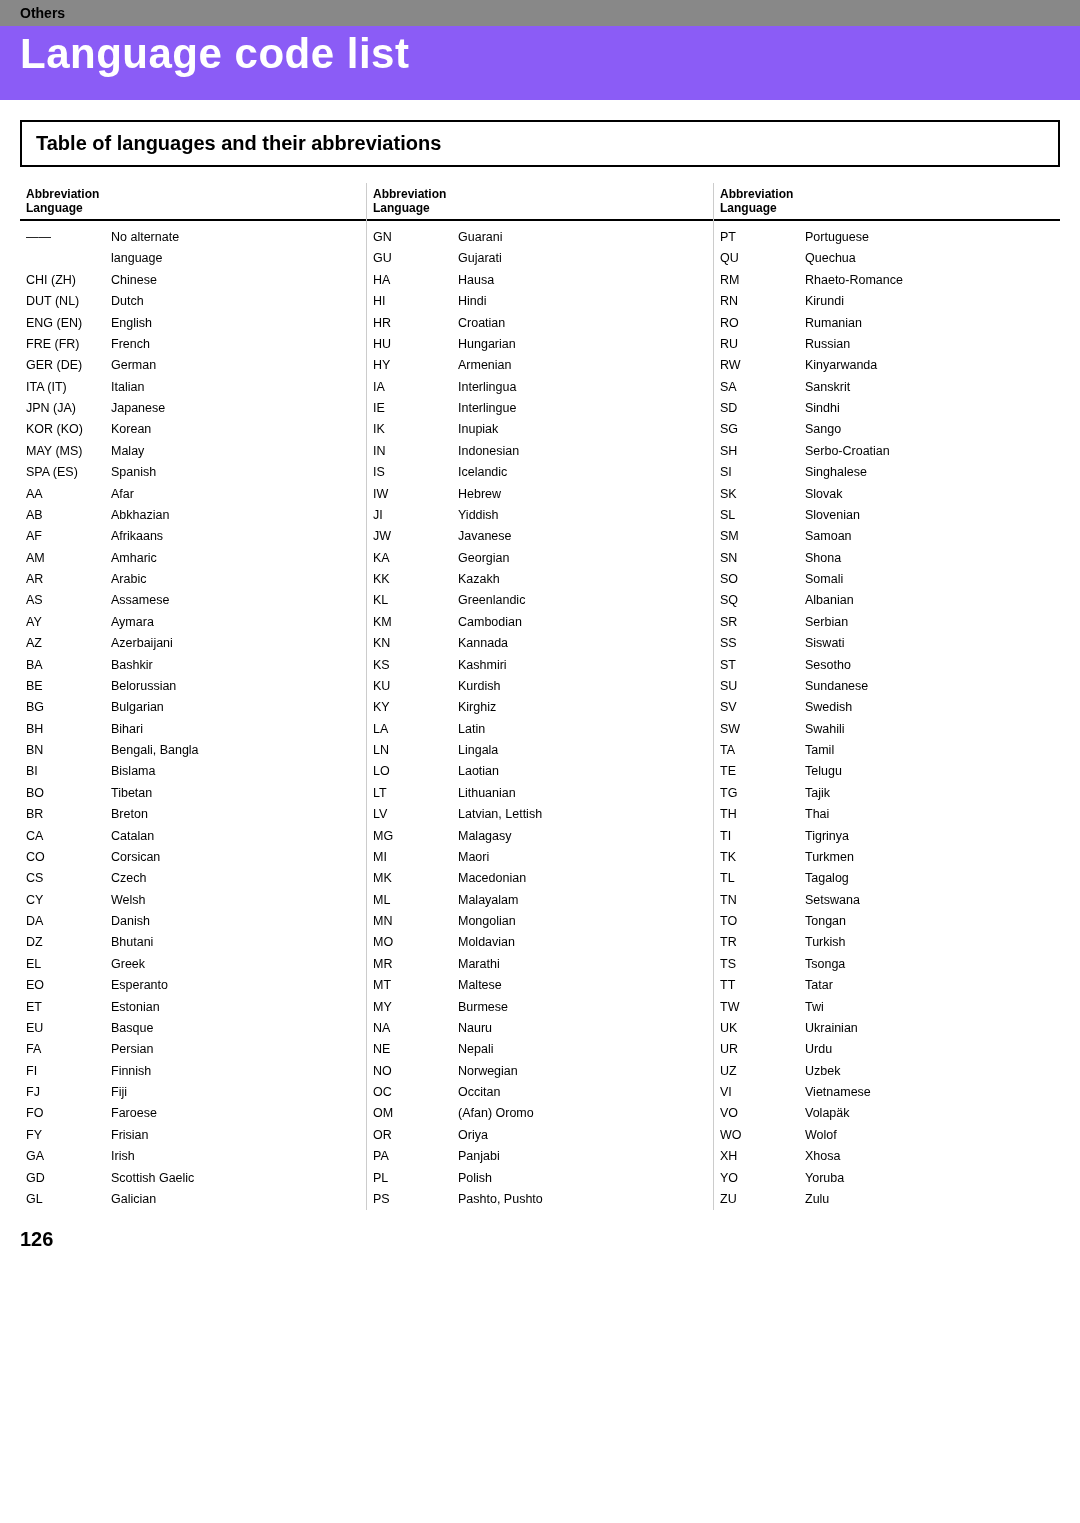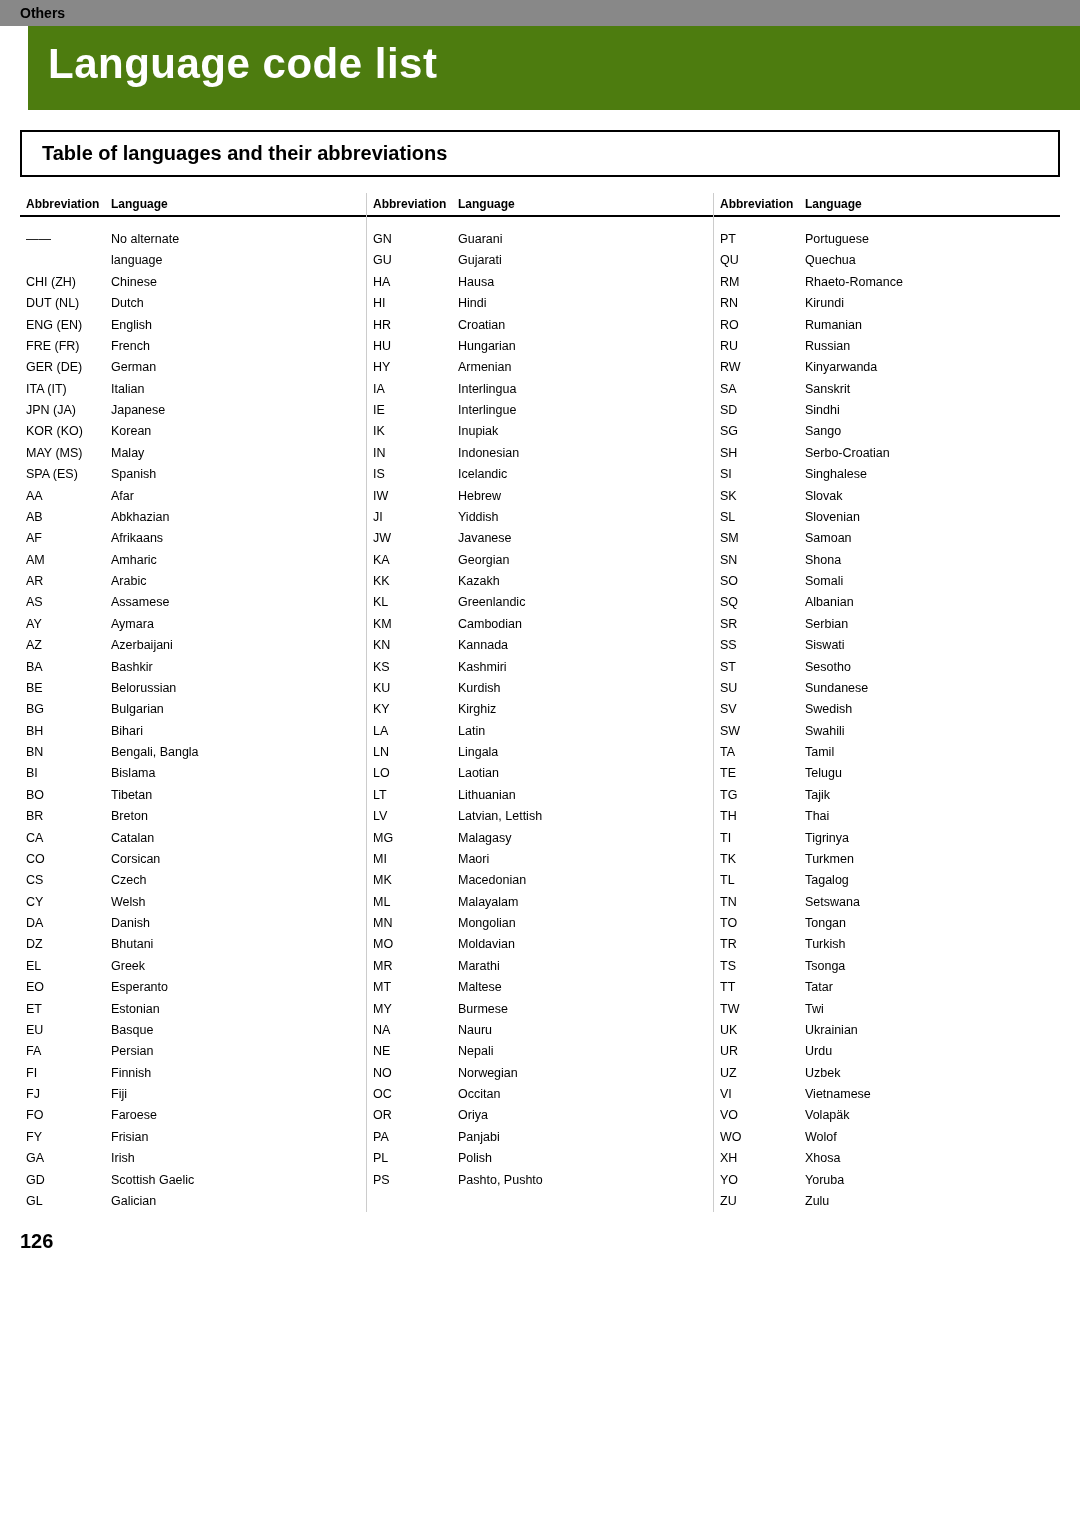--- a/index.html
+++ b/index.html
@@ -13,36 +13,35 @@
     .top-bar {
       background: #888;
       padding: 4px 20px;
     }
     .top-bar-label {
       font-size: 14px;
       font-weight: bold;
       color: #000;
     }
     .title-section {
-      background: #4d7c0f;
-      padding: 14px 20px 22px 20px;
-      margin-left: 28px;
+      background: #8b5cf6;
+      padding: 4px 20px 22px 20px;
     }
     .page-title {
       font-size: 42px;
       font-weight: bold;
       color: #fff;
       letter-spacing: 0.5px;
     }
     .main-content {
       padding: 20px 20px 30px 20px;
     }
     .section-heading {
       border: 2px solid #000;
-      padding: 10px 20px;
+      padding: 10px 14px;
       font-size: 20px;
       font-weight: bold;
       margin-bottom: 16px;
       display: inline-block;
       width: 100%;
     }
     .table-container {
       display: flex;
       gap: 0;
       width: 100%;
@@ -51,21 +50,22 @@
       flex: 1;
       border-right: 1px solid #ccc;
     }
     .col-group:last-child {
       border-right: none;
     }
     .col-header {
       display: flex;
       border-bottom: 2px solid #000;
       padding: 4px 4px 4px 6px;
-      margin-bottom: 12px;
+      margin-bottom: 6px;
+      flex-direction: column;
     }
     .col-header .hdr-abbr {
       font-weight: bold;
       font-size: 12px;
       width: 85px;
       min-width: 85px;
     }
     .col-header .hdr-lang {
       font-weight: bold;
       font-size: 12px;
@@ -463,20 +463,24 @@
           </div>
           <div class="table-row">
             <span class="abbr-cell">NO</span>
             <span class="lang-cell">Norwegian</span>
           </div>
           <div class="table-row">
             <span class="abbr-cell">OC</span>
             <span class="lang-cell">Occitan</span>
           </div>
           <div class="table-row">
+            <span class="abbr-cell">OM</span>
+            <span class="lang-cell">(Afan) Oromo</span>
+          </div>
+          <div class="table-row">
             <span class="abbr-cell">OR</span>
             <span class="lang-cell">Oriya</span>
           </div>
           <div class="table-row">
             <span class="abbr-cell">PA</span>
             <span class="lang-cell">Panjabi</span>
           </div>
           <div class="table-row">
             <span class="abbr-cell">PL</span>
             <span class="lang-cell">Polish</span>

